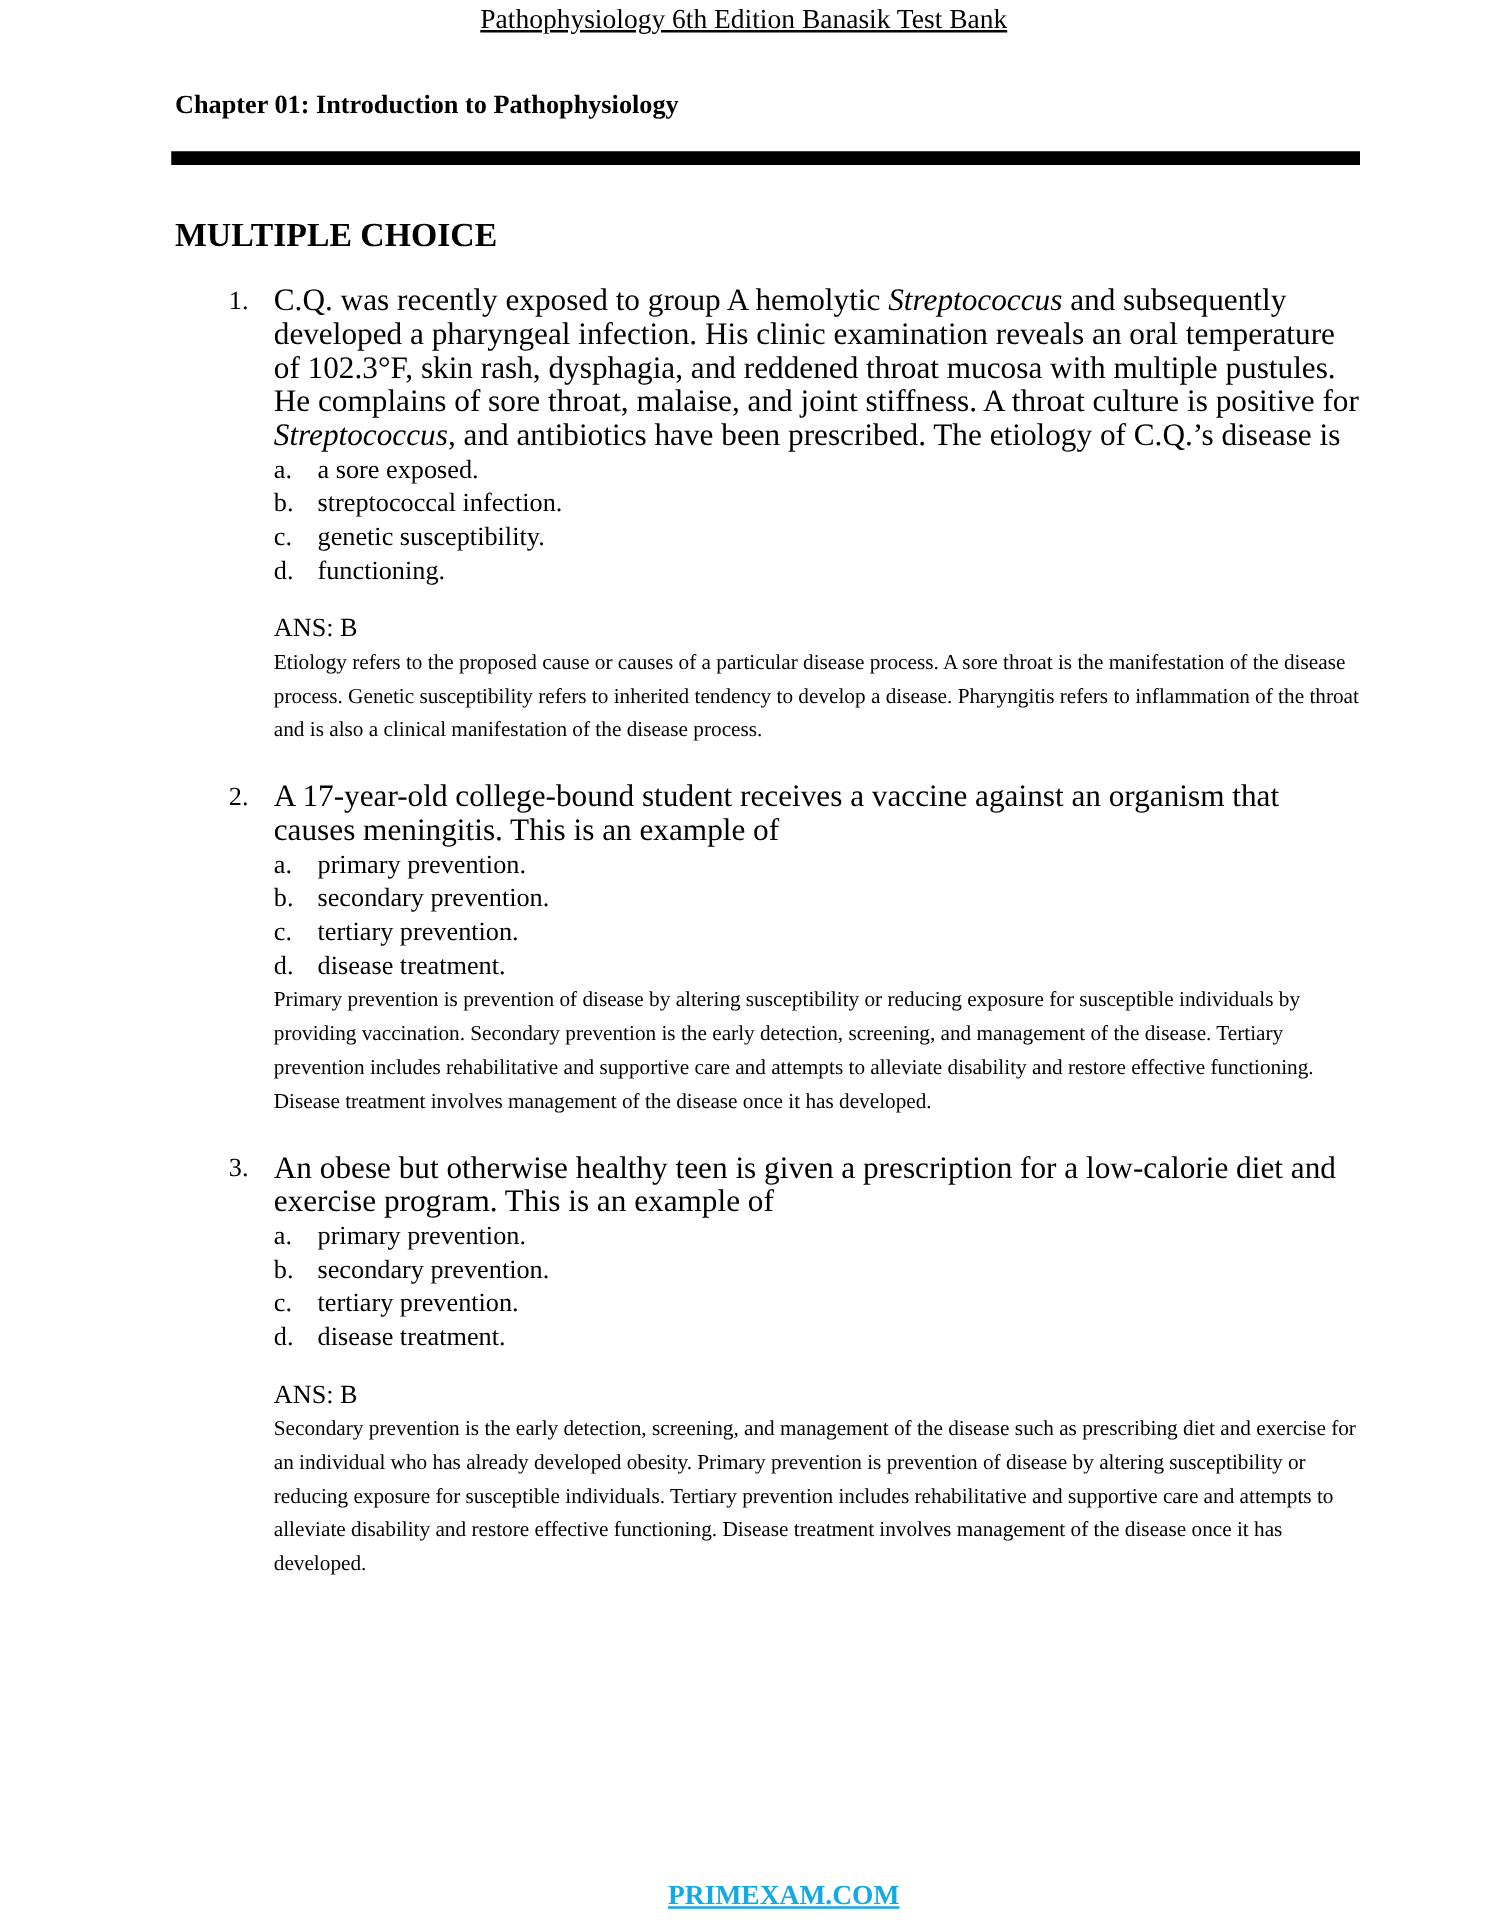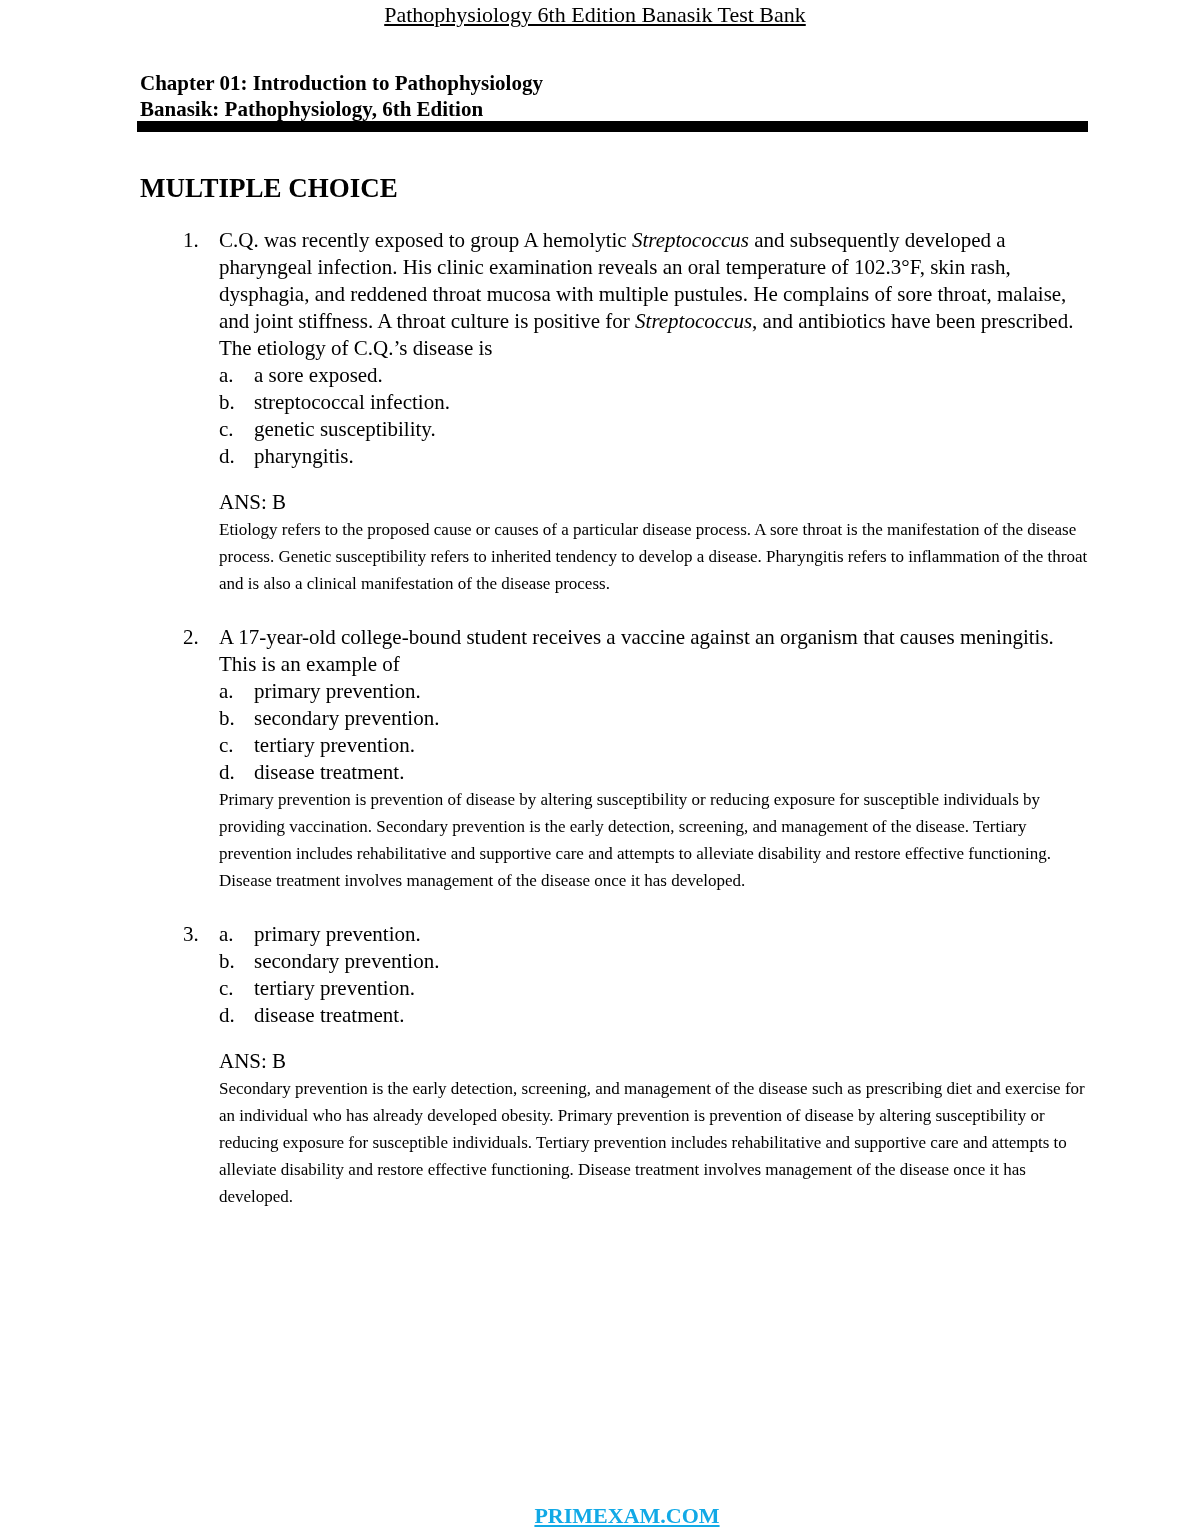--- a/index.html
+++ b/index.html
@@ -24,21 +24,21 @@
     .section-heading {
       position: absolute; left: 140px; top: 175px;
       font-weight: bold; font-size: 27px; line-height: 26px; margin: 0;
     }
     .questions { position: absolute; left: 0; top: 227px; width: 1190px; }
     .question { position: relative; margin: 0 0 27px 0; }
     .q-num {
       position: absolute; left: 183px; top: 0; font-size: 21px; line-height: 27px;
     }
     .q-stem {
-      margin-left: 219px; width: 870px; font-size: 21px; line-height: 27px;
+      margin-left: 219px; width: 870px; font-size: 25px; line-height: 27px;
     }
     .q-stem i { font-style: italic; }
     .options { margin: 0 0 0 219px; padding: 0; list-style: none; }
     .option { font-size: 21px; line-height: 27px; display: flex; }
     .opt-letter { width: 35px; display: inline-block; }
     .answer-label { margin: 19px 0 0 219px; font-size: 21px; line-height: 27px; }
     .rationale {
       margin: 0 0 0 219px; width: 870px; font-size: 17px; line-height: 27px;
     }
     .footer {
@@ -49,21 +49,20 @@
   </style>
 </head>
 <body>
 
 <div class="page-header">
   <span>Pathophysiology 6th Edition Banasik Test Bank</span>
 </div>
 
 <div class="chapter-block">
   <p class="chapter-title">Chapter 01: Introduction to Pathophysiology</p>
-  <p class="book-title">Banasik: Pathophysiology, 6th Edition</p>
 </div>
 <div class="rule"></div>
 
 <h2 class="section-heading">MULTIPLE CHOICE</h2>
 
 <div class="questions">
 
   <div class="question">
     <div class="q-num">1.</div>
     <div class="q-stem"><span>C.Q. was recently exposed to group A hemolytic </span><i>Streptococcus</i><span> and subsequently developed a pharyngeal infection. His clinic examination reveals an oral temperature of 102.3°F, skin rash, dysphagia, and reddened throat mucosa with multiple pustules. He complains of sore throat, malaise, and joint stiffness. A throat culture is positive for </span><i>Streptococcus</i><span>, and antibiotics have been prescribed. The etiology of C.Q.’s disease is</span></div>
@@ -75,21 +74,21 @@
       <li class="option">
           <span class="opt-letter">b.</span>
           <span>streptococcal infection.</span>
         </li>
       <li class="option">
           <span class="opt-letter">c.</span>
           <span>genetic susceptibility.</span>
         </li>
       <li class="option">
           <span class="opt-letter">d.</span>
-          <span>pharyngitis.</span>
+          <span>functioning.</span>
         </li>
     </ul>
     <div class="answer-label">ANS:  B</div>
     <div class="rationale">Etiology refers to the proposed cause or causes of a particular disease process. A sore throat is the manifestation of the disease process. Genetic susceptibility refers to inherited tendency to develop a disease. Pharyngitis refers to inflammation of the throat and is also a clinical manifestation of the disease process.</div>
   </div>
 
   <div class="question">
     <div class="q-num">2.</div>
     <div class="q-stem">A 17-year-old college-bound student receives a vaccine against an organism that causes meningitis. This is an example of</div>
     <ul class="options">
@@ -108,20 +107,21 @@
       <li class="option">
           <span class="opt-letter">d.</span>
           <span>disease treatment.</span>
         </li>
     </ul>
     <div class="rationale">Primary prevention is prevention of disease by altering susceptibility or reducing exposure for susceptible individuals by providing vaccination. Secondary prevention is the early detection, screening, and management of the disease. Tertiary prevention includes rehabilitative and supportive care and attempts to alleviate disability and restore effective functioning. Disease treatment involves management of the disease once it has developed.</div>
   </div>
 
   <div class="question">
     <div class="q-num">3.</div>
+    <div class="q-stem">An obese but otherwise healthy teen is given a prescription for a low-calorie diet and exercise program. This is an example of</div>
     <ul class="options">
       <li class="option">
           <span class="opt-letter">a.</span>
           <span>primary prevention.</span>
         </li>
       <li class="option">
           <span class="opt-letter">b.</span>
           <span>secondary prevention.</span>
         </li>
       <li class="option">

